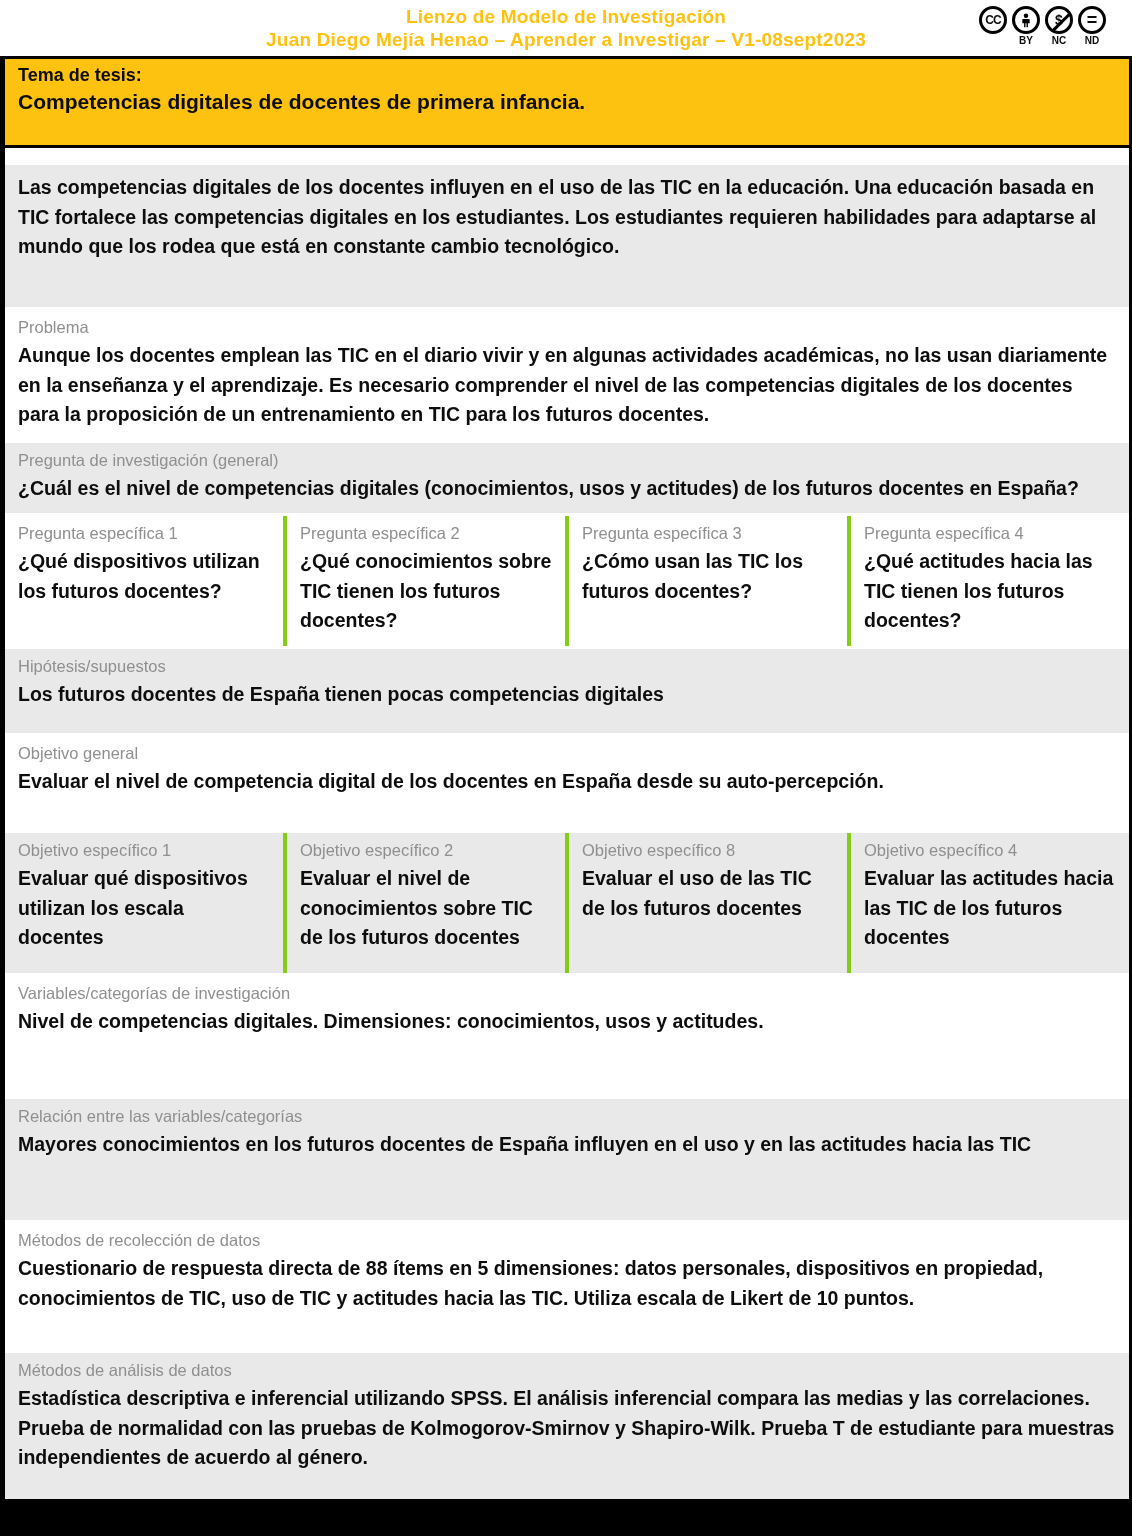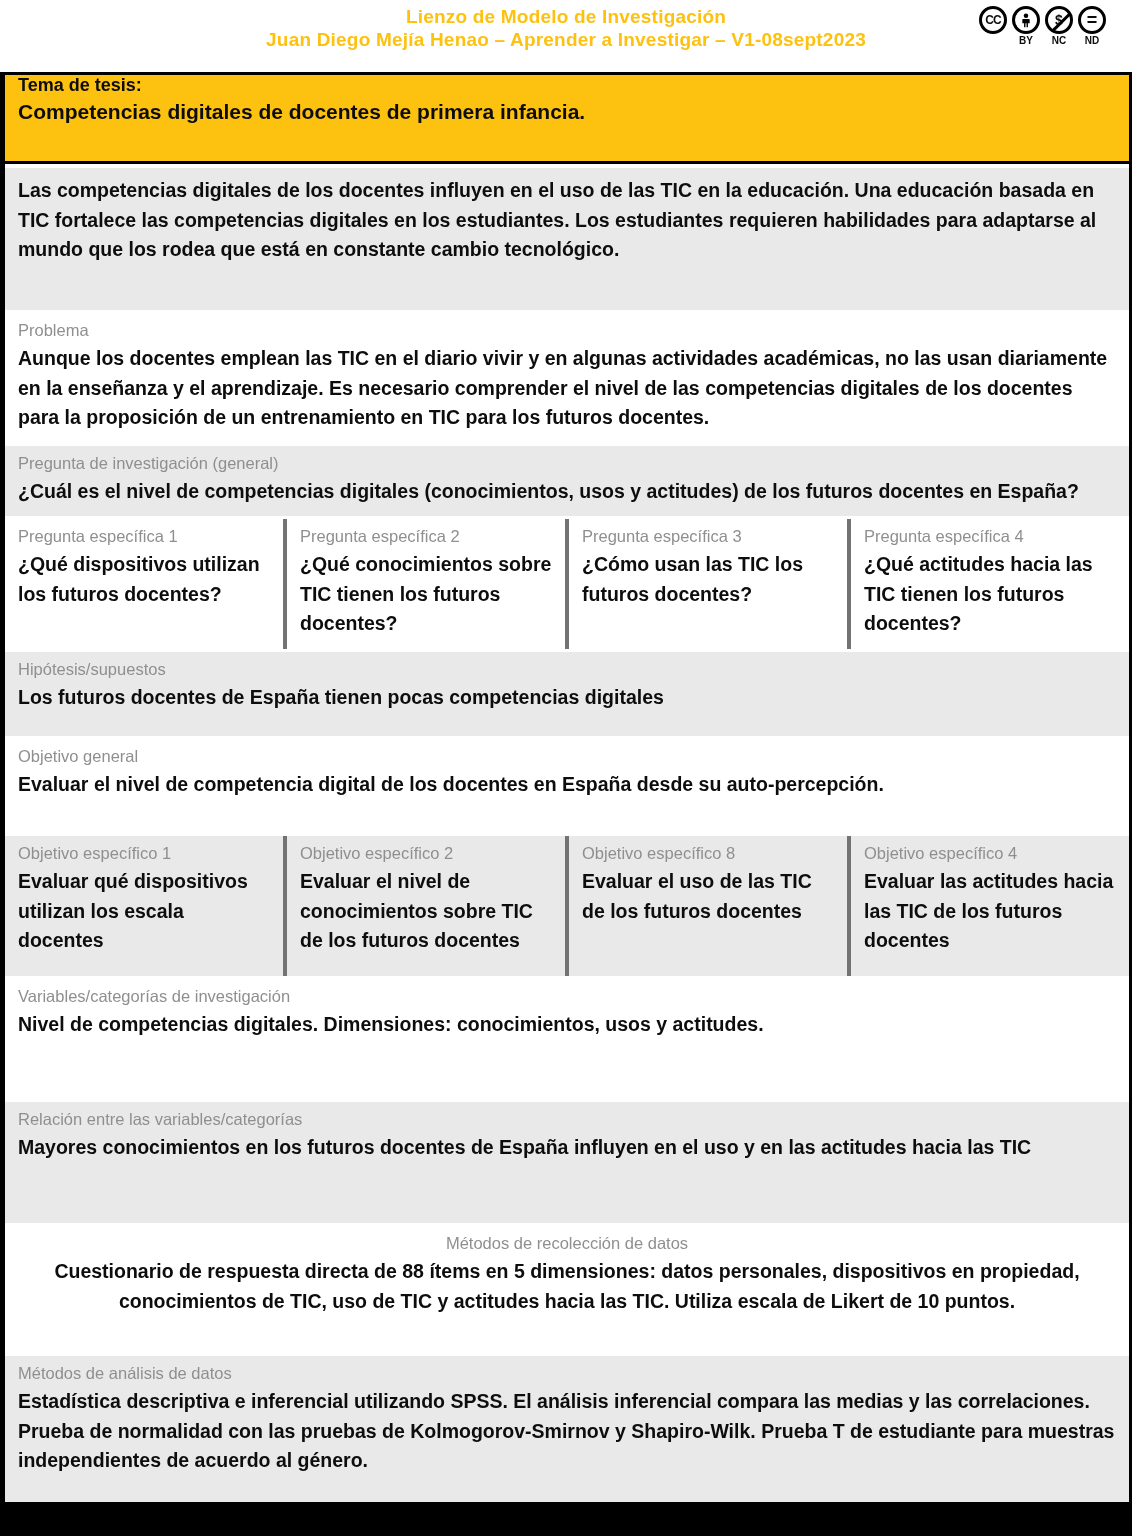--- a/index.html
+++ b/index.html
@@ -5,59 +5,59 @@
   html,body{margin:0;padding:0;}
   body{
     width:1132px;height:1536px;
     background:#ffffff;
     font-family:"Liberation Sans", sans-serif;
     color:#0d0d0d;
     position:relative;
     overflow:hidden;
   }
   
-  .top-band{height:72px;position:relative;text-align:center;padding-top:5px;box-sizing:border-box;}
+  .top-band{height:56px;position:relative;text-align:center;padding-top:5px;box-sizing:border-box;}
   .title-line{color:#FDC110;font-weight:700;font-size:19px;line-height:23px;letter-spacing:.2px;}
   
   .cc-badge{position:absolute;top:6px;right:26px;display:flex;gap:5px;}
   .cc-item{display:flex;flex-direction:column;align-items:center;}
   .cc-circle{width:28px;height:28px;border:3px solid #000;border-radius:50%;
     display:flex;align-items:center;justify-content:center;position:relative;
     font-weight:700;font-size:12px;box-sizing:border-box;background:#fff;}
   .cc-label{font-size:10px;font-weight:700;margin-top:1px;}
   .cc-circle .glyph{font-weight:700;font-size:14px;line-height:1;}
   .cc-circle .slash{position:absolute;left:12px;top:1px;width:2.5px;height:24px;background:#000;transform:rotate(45deg);}
   .cc-circle svg{display:block;}
   
   .board{border-left:5px solid #000;border-right:3px solid #000;background:#fff;box-sizing:border-box;}
   .tema-box{background:#FDC110;border-top:3px solid #000;border-bottom:3px solid #000;
-    height:92px;box-sizing:border-box;padding:0 13px 0;margin-bottom:4px;}
+    height:92px;box-sizing:border-box;padding:6px 13px 0;margin-bottom:17px;}
   .tema-label{font-size:18px;font-weight:600;margin-bottom:4px;}
   .tema-value{font-size:21px;font-weight:700;}
   .section{box-sizing:border-box;padding:8px 13px 0;margin-bottom:3px;}
   .gray{background:#E9E9E9;}
   .white{background:#ffffff;}
   .sec-title{color:#8F8F8F;font-size:16.5px;font-weight:500;margin-bottom:4px;}
   .sec-body{color:#0d0d0d;font-size:19.5px;font-weight:700;line-height:29.5px;}
   
   .h-justificacion{min-height:142px;}
   .h-problema{min-height:130px;}
   .h-pregunta-general{min-height:70px;}
   .h-cols-a{min-height:130px;}
   .h-hipotesis{min-height:84px;}
   .h-objetivo-general{min-height:94px;}
   .h-cols-b{min-height:140px;}
   .h-variables{min-height:120px;}
   .h-relacion{min-height:121px;}
-  .h-recoleccion{min-height:127px;text-align:center;}
+  .h-recoleccion{min-height:127px;}
   .h-analisis{min-height:146px;margin-bottom:0;}
   
   .cols{display:flex;box-sizing:border-box;padding:0;margin-bottom:3px;}
   .col{flex:1 1 0;box-sizing:border-box;padding:8px 10px 0 13px;}
-  .col + .col{border-left:4px solid #737373;}
+  .col + .col{border-left:4px solid #84cc16;}
   .col-body{color:#0d0d0d;font-size:19.5px;font-weight:700;line-height:29.5px;}
   
   .footer{height:50px;background:#000;position:relative;}
   .footer-line{position:absolute;left:0;right:0;bottom:3px;height:4px;background:#2E3192;}
 </style>
 </head>
 <body>
 
 <div class="page">
 

